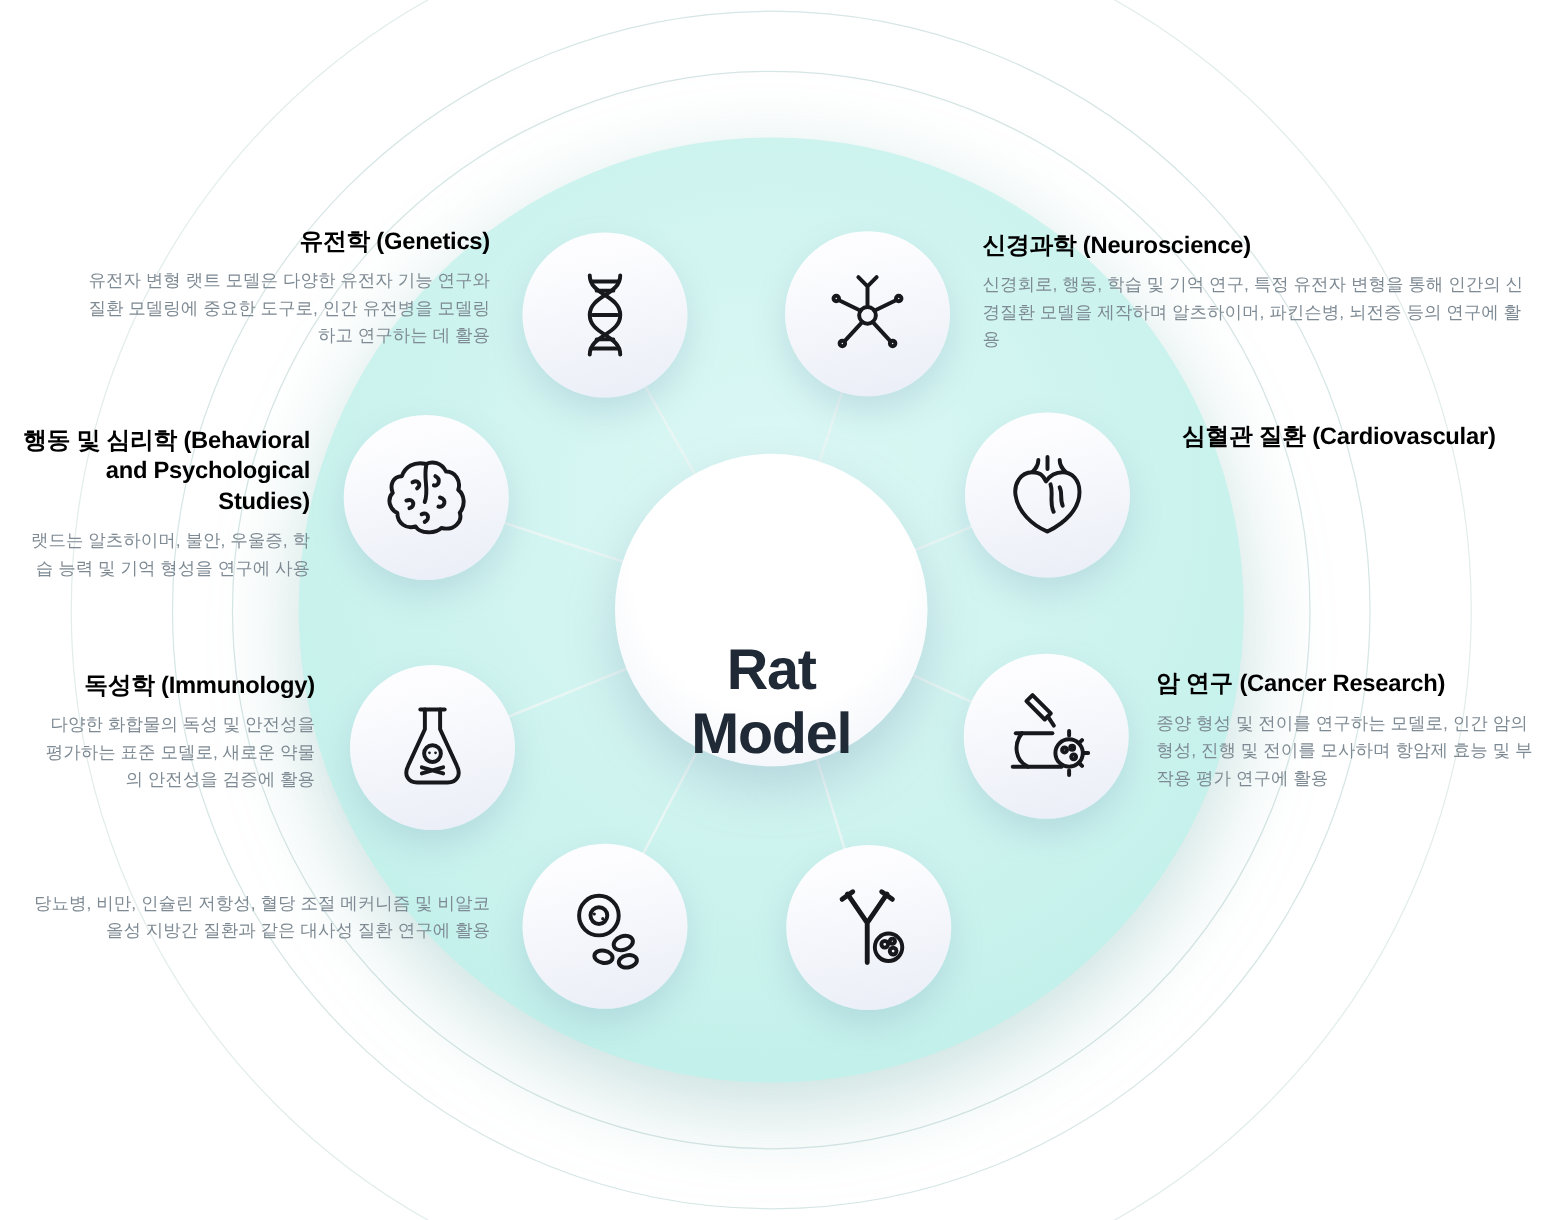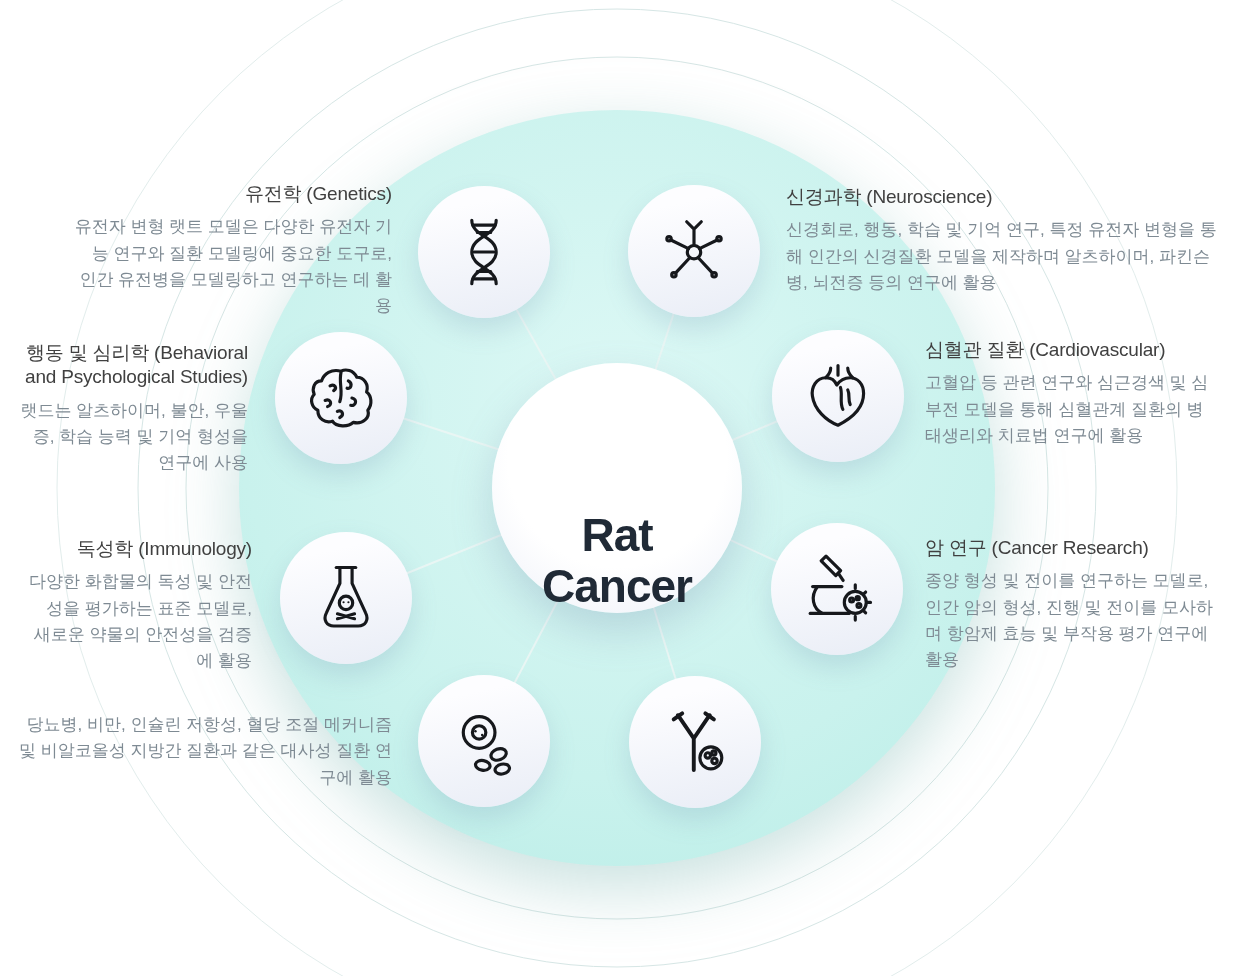--- a/index.html
+++ b/index.html
@@ -28,25 +28,25 @@
     box-shadow:0 12px 26px rgba(110,140,175,0.22);
     display:flex; align-items:center; justify-content:center;
     z-index:2;
   }
   .satellite svg { width:78px; height:78px; stroke:#16181c; fill:none;
     stroke-width:2.6; stroke-linecap:round; stroke-linejoin:round; }
   .node-text { position:absolute; z-index:4; }
   .node-text.right-align { text-align:right; }
   .node-text.left-align { text-align:left; }
   .node-title {
-    font-size:19px; font-weight:400; color:#404040;
+    font-size:19px; font-weight:700; color:#000000;
     line-height:1.28; letter-spacing:-0.2px;
   }
   .node-desc {
-    margin-top:8px; font-size:17px; color:#7e8a93; line-height:1.55;
+    margin-top:8px; font-size:14px; color:#7e8a93; line-height:1.55;
   }
 </style>
 </head>
 <body>
 
 <div class="stage">
 
   <svg class="underlay" viewBox="0 0 1234 976">
     <defs>
       <radialGradient id="tealGrad" cx="50%" cy="38%" r="72%">
@@ -68,21 +68,21 @@
       <line x1="617" y1="488" x2="838" y2="396"></line>
       <line x1="617" y1="488" x2="346" y2="598"></line>
       <line x1="617" y1="488" x2="837" y2="589"></line>
       <line x1="617" y1="488" x2="484" y2="741"></line>
       <line x1="617" y1="488" x2="695" y2="742"></line>
     </g>
   </svg>
 
   <div class="hub">
     <div class="hub-line">Rat</div>
-    <div class="hub-line">Cancer</div>
+    <div class="hub-line">Model</div>
   </div>
 
   <div class="satellite" style="left:418px; top:186px;">
     <svg viewBox="0 0 64 64">
       <path d="M22 6 C22 19 42 19 42 32 C42 45 22 45 22 58"></path>
       <path d="M42 6 C42 19 22 19 22 32 C22 45 42 45 42 58"></path>
       <path d="M23 10 H41 M26.5 16 H37.5 M24 32 H40 M26.5 48 H37.5 M23 54 H41"></path>
     </svg>
   </div>
 
@@ -179,23 +179,22 @@
   <div class="node-text left-align" style="left:786px; top:185px; width:434px;">
     <div class="node-title">신경과학 (Neuroscience)</div>
     <div class="node-desc">신경회로, 행동, 학습 및 기억 연구, 특정 유전자 변형을 통해 인간의 신경질환 모델을 제작하며 알츠하이머, 파킨슨병, 뇌전증 등의 연구에 활용</div>
   </div>
 
   <div class="node-text right-align" style="left:18px; top:341px; width:230px;">
     <div class="node-title">행동 및 심리학 (Behavioral and Psychological Studies)</div>
     <div class="node-desc">랫드는 알츠하이머, 불안, 우울증, 학습 능력 및 기억 형성을 연구에 사용</div>
   </div>
 
-  <div class="node-text left-align" style="left:925px; top:338px; width:292px;">
+  <div class="node-text left-align" style="left:925px; top:338px; width:292px;text-align:center;">
     <div class="node-title">심혈관 질환 (Cardiovascular)</div>
-    <div class="node-desc">고혈압 등 관련 연구와 심근경색 및 심부전 모델을 통해 심혈관계 질환의 병태생리와 치료법 연구에 활용</div>
   </div>
 
   <div class="node-text right-align" style="left:28px; top:537px; width:224px;">
     <div class="node-title">독성학 (Immunology)</div>
     <div class="node-desc">다양한 화합물의 독성 및 안전성을 평가하는 표준 모델로, 새로운 약물의 안전성을 검증에 활용</div>
   </div>
 
   <div class="node-text left-align" style="left:925px; top:536px; width:305px;">
     <div class="node-title">암 연구 (Cancer Research)</div>
     <div class="node-desc">종양 형성 및 전이를 연구하는 모델로, 인간 암의 형성, 진행 및 전이를 모사하며 항암제 효능 및 부작용 평가 연구에 활용</div>

